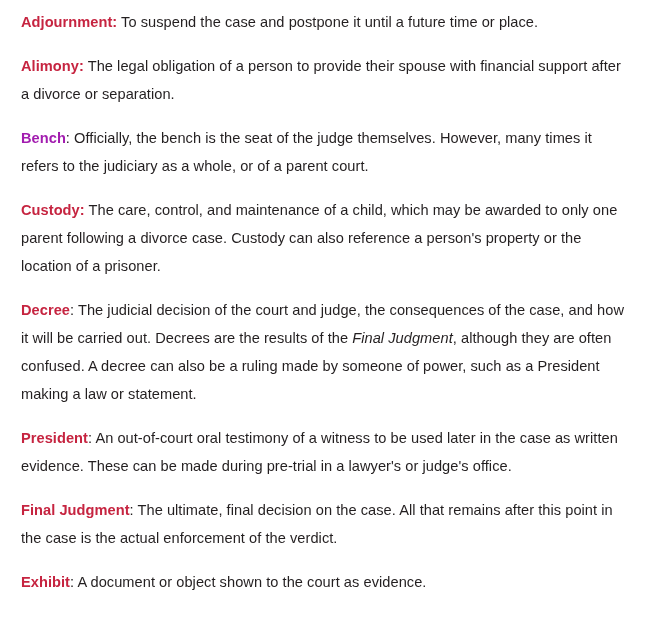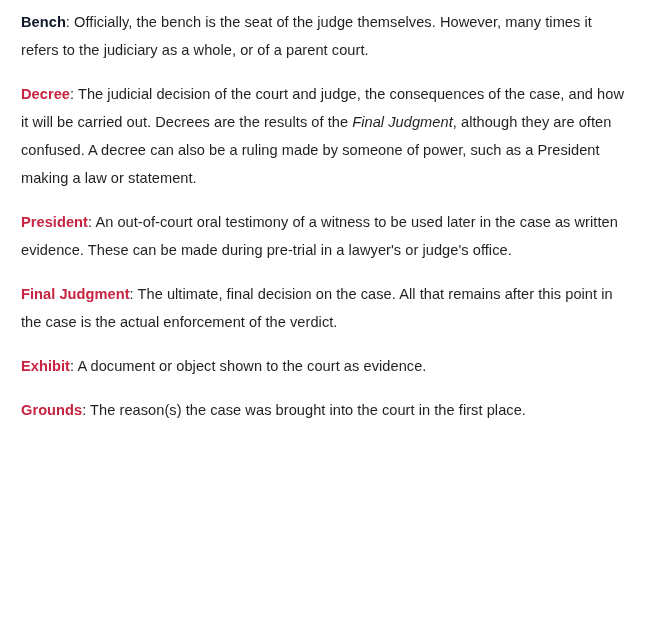--- a/index.html
+++ b/index.html
@@ -34,39 +34,42 @@
   .entry:first-child {
     margin-top: 8px;
   }
   .term {
     font-weight: bold;
   }
   .term-red {
     color: #c62440;
   }
   .term-dark {
-    color: #0f172a;
+    color: #a21caf;
   }
   .sep-red {
     font-weight: bold;
     color: #c62440;
   }
   .sep-dark {
     color: #231f20;
   }
   .italic {
     font-style: italic;
   }
   .def {
     color: #231f20;
   }
 </style>
 </head>
 <body>
 
 <div id="glossary">
+    <p class="entry"><span class="term term-red">Adjournment</span><span class="sep-red">:</span><span class="def"> To suspend the case and postpone it until a future time or place.</span></p>
+    <p class="entry"><span class="term term-red">Alimony</span><span class="sep-red">:</span><span class="def"> The legal obligation of a person to provide their spouse with financial support after a divorce or separation.</span></p>
     <p class="entry"><span class="term term-dark">Bench</span><span class="sep-dark">:</span><span class="def"> Officially, the bench is the seat of the judge themselves. However, many times it refers to the judiciary as a whole, or of a parent court.</span></p>
+    <p class="entry"><span class="term term-red">Custody</span><span class="sep-red">:</span><span class="def"> The care, control, and maintenance of a child, which may be awarded to only one parent following a divorce case. Custody can also reference a person's property or the location of a prisoner.</span></p>
     <p class="entry"><span class="term term-red">Decree</span><span class="sep-dark">:</span><span class="def"> The judicial decision of the court and judge, the consequences of the case, and how it will be carried out. Decrees are the results of the </span><span class="def italic">Final Judgment</span><span class="def">, although they are often confused. A decree can also be a ruling made by someone of power, such as a President making a law or statement.</span></p>
     <p class="entry"><span class="term term-red">President</span><span class="sep-dark">:</span><span class="def"> An out-of-court oral testimony of a witness to be used later in the case as written evidence. These can be made during pre-trial in a lawyer's or judge's office.</span></p>
     <p class="entry"><span class="term term-red">Final Judgment</span><span class="sep-dark">:</span><span class="def"> The ultimate, final decision on the case. All that remains after this point in the case is the actual enforcement of the verdict.</span></p>
     <p class="entry"><span class="term term-red">Exhibit</span><span class="sep-dark">:</span><span class="def"> A document or object shown to the court as evidence.</span></p>
     <p class="entry"><span class="term term-red">Grounds</span><span class="sep-dark">:</span><span class="def"> The reason(s) the case was brought into the court in the first place.</span></p>
   </div>
 
 </body></html>

